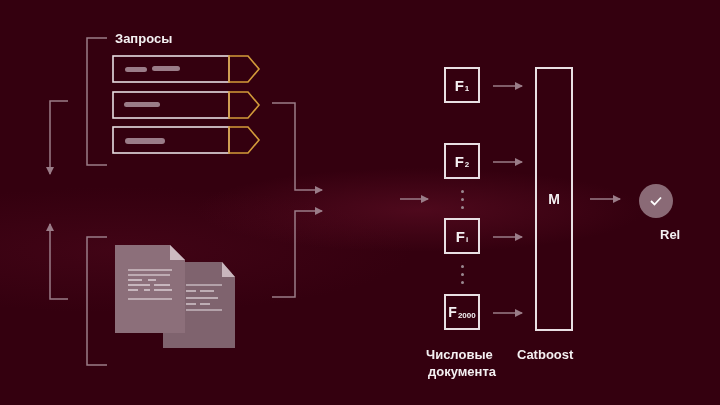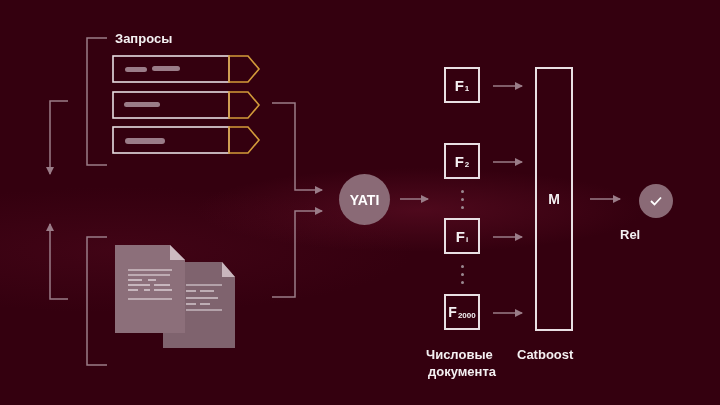--- a/index.html
+++ b/index.html
@@ -93,23 +93,20 @@
         <line x1="128" y1="290" x2="138" y2="290"></line>
           <line x1="144" y1="290" x2="150" y2="290"></line>
           <line x1="154" y1="290" x2="172" y2="290"></line>
         <line x1="128" y1="299" x2="172" y2="299"></line>
       </g>
     </g>
   </svg>
 
   <div class="lbl" style="left:115px;top:30px;">Запросы</div>
 
-  <div class="circle" style="left:339px;top:174px;width:51px;height:51px;font-size:14px;">
-    <span>YATI</span>
-  </div>
 
   <div class="fbox" style="left:444px;top:67px;">
     <span>F</span>
       <sub>1</sub>
   </div>
   <div class="fbox" style="left:444px;top:143px;">
     <span>F</span>
       <sub>2</sub>
   </div>
   <div class="dots" style="left:461px;top:190px;">
@@ -137,14 +134,14 @@
 
   <div class="lbl" style="left:426px;top:346px;">Числовые</div>
   <div class="lbl" style="left:428px;top:363px;">документа</div>
   <div class="lbl" style="left:517px;top:346px;">Catboost</div>
 
   <div class="circle" style="left:639px;top:184px;width:34px;height:34px;">
     <svg width="14" height="12" viewBox="0 0 14 12">
       <path d="M2,6 L5.5,9.5 L12,2.5" fill="none" stroke="#fff" stroke-width="1.8"></path>
     </svg>
   </div>
-  <div class="lbl" style="left:620px;top:226px;">Rel</div>
+  <div class="lbl" style="left:660px;top:226px;">Rel</div>
 </div>
 
 </body></html>

